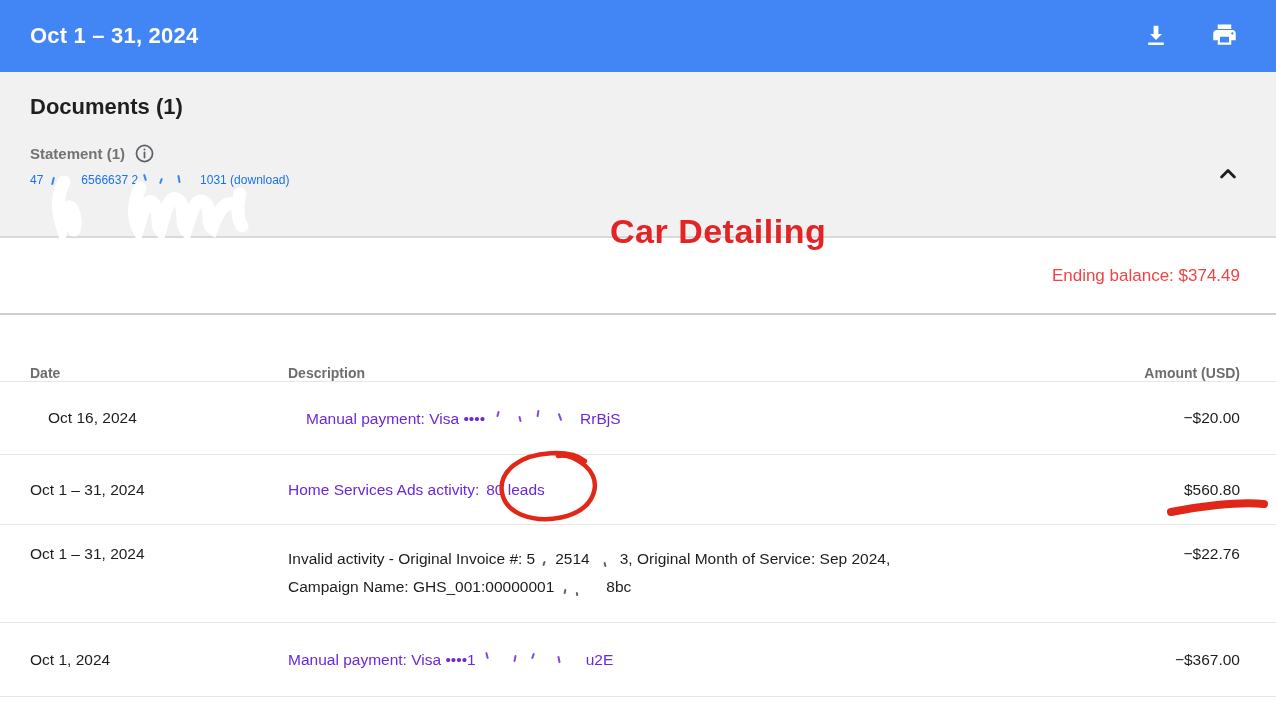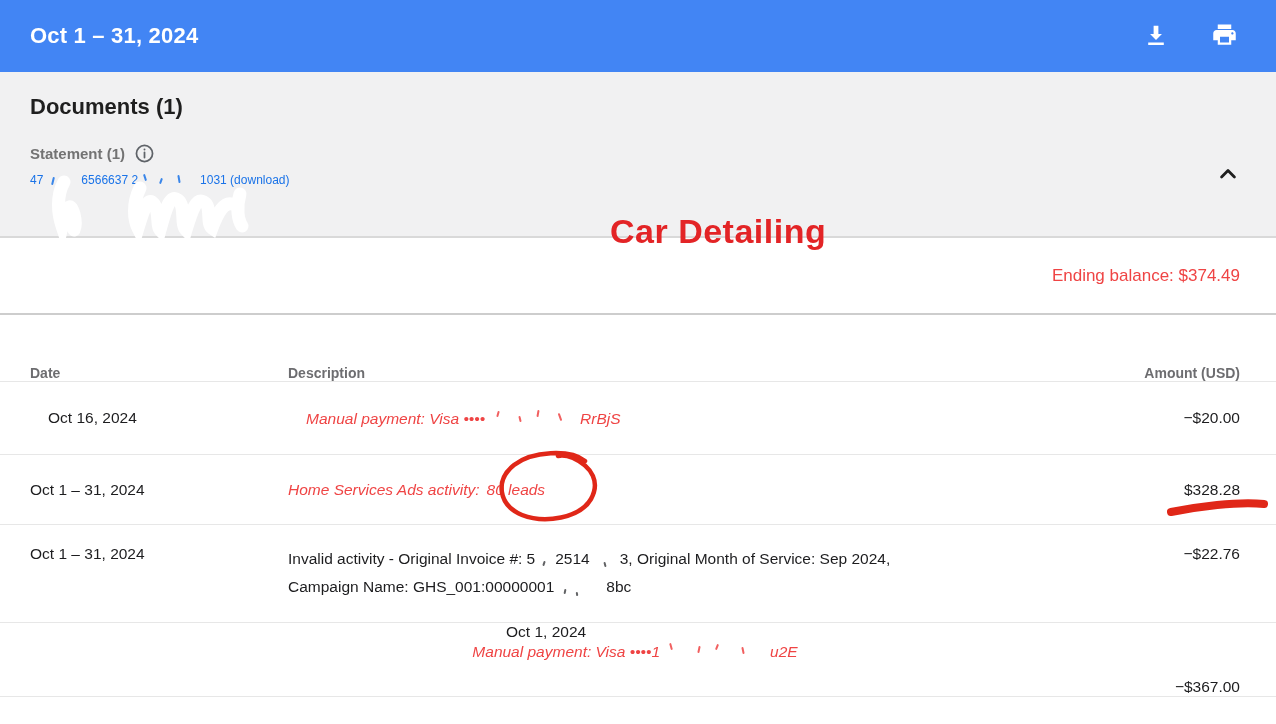--- a/index.html
+++ b/index.html
@@ -38,25 +38,25 @@
 
   
   .balance { position:absolute; top:266px; right:36px; font-size:17px; color:#ef4444; }
 
   
   .txn-table { position:absolute; top:313px; left:0; right:0; border-top:2px solid #cdcdcd; }
   .thead { height:67px; display:flex; align-items:flex-end; padding:0 36px 0 30px;
            border-bottom:1px solid #e7e7e7; color:#6d6d70; font-weight:bold; font-size:14px; }
   .trow { display:flex; align-items:center; padding:0 36px 0 30px;
           border-bottom:1px solid #e7e7e7; font-size:15.5px; color:#1d1d1f; }
-  .r0 { height:73px;padding-left:48px; } .r1 { height:70px; } .r2 { height:98px; align-items:flex-start; padding-top:20px; } .r3 { height:74px;flex-direction:column; }
+  .r0 { height:73px;padding-left:48px; } .r1 { height:70px; } .r2 { height:98px; align-items:flex-start; padding-top:20px; } .r3 { height:74px; }
   .col-date { width:258px; flex:none; }
   .col-desc { flex:1; }
   .col-amt  { flex:none; width:190px; margin-left:auto; text-align:right; }
-  .dlink { color:#ef4444; text-decoration:none; display:flex; align-items:baseline; width:max-content; cursor:pointer;font-style:italic; }
+  .dlink { color:#6d28d9; text-decoration:none; display:flex; align-items:baseline; width:max-content; cursor:pointer; }
   .dlink .sp { margin-right:7px; }
   .two-line { line-height:28px; }
   .two-line .line { display:flex; align-items:flex-end; }
 
   
   .red-circle { position:absolute; left:490px; top:447px; pointer-events:none; }
   .red-underline { position:absolute; left:1166px; top:496px; pointer-events:none; }
 </style>
 </head>
 <body>
@@ -157,21 +157,21 @@
     </div>
 
     <div class="trow r1">
       <div class="col-date">Oct 1 – 31, 2024</div>
       <div class="col-desc">
         <a class="dlink" href="#">
           <span class="sp">Home Services Ads activity:</span>
           <span>80 leads</span>
         </a>
       </div>
-      <div class="col-amt">$328.28</div>
+      <div class="col-amt">$560.80</div>
     </div>
 
     <div class="trow r2">
       <div class="col-date">Oct 1 – 31, 2024</div>
       <div class="col-desc two-line">
         <div class="line">
           <span>Invalid activity - Original Invoice #: 5</span>
           <span class="gap g-l1a">
             <i class="rm rm-dark" style="left:8px;top:3px;height:5px;transform:rotate(18deg);background:#202124;"></i>
           </span>

